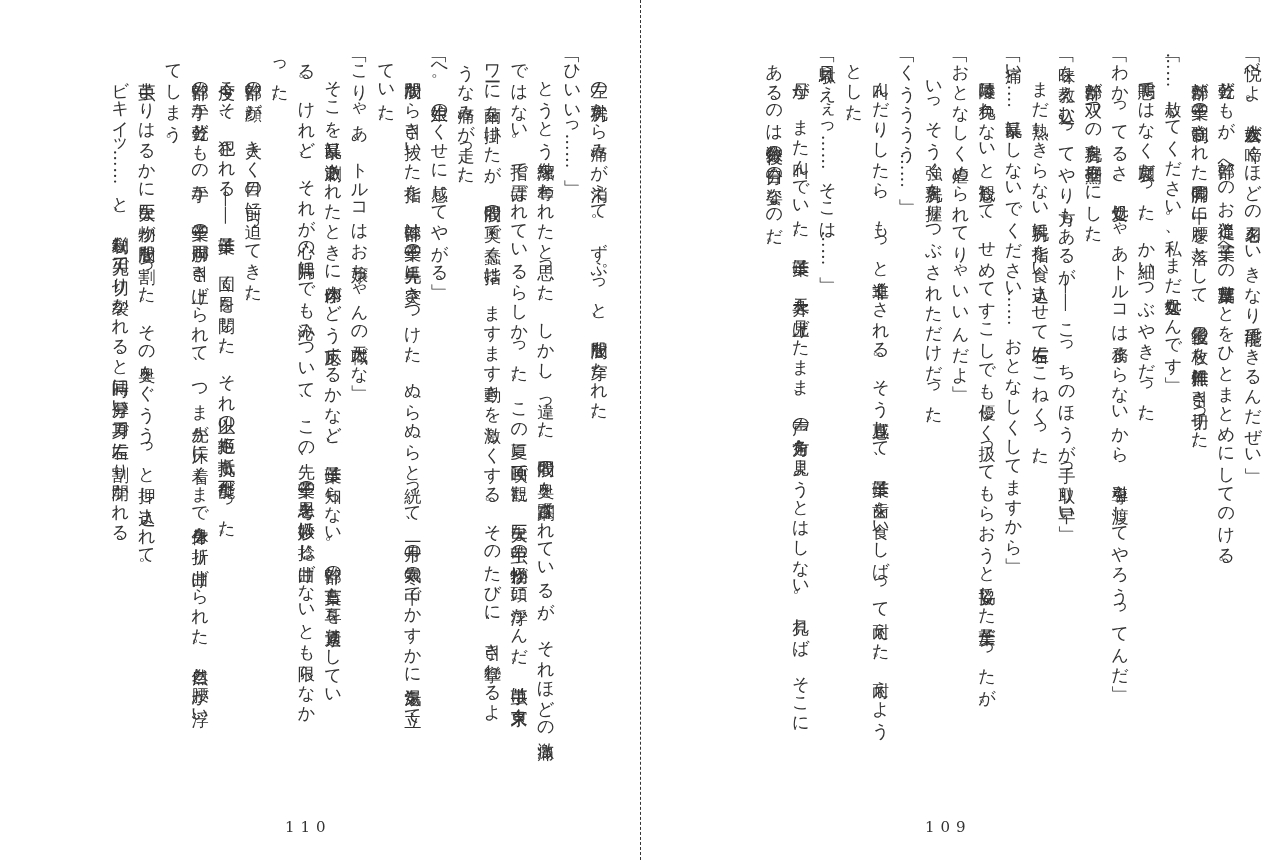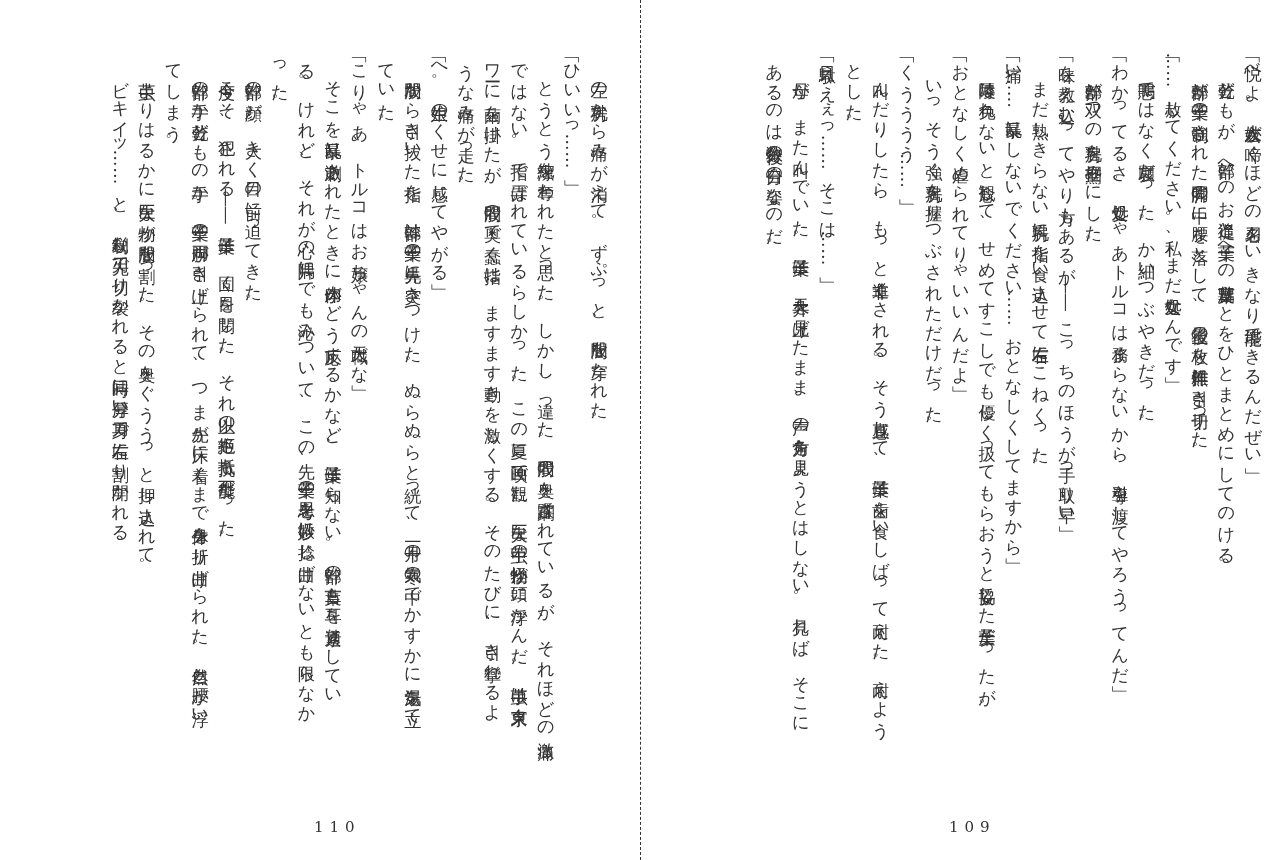--- a/index.html
+++ b/index.html
@@ -29,22 +29,22 @@
   .para { margin: 0; padding: 0; text-indent: 1em; }
   .para.quote { text-indent: 0; }
   .page-number {
     position: absolute;
     top: 818px;
     font-family: "DejaVu Serif", "Liberation Serif", serif;
     font-size: 15px;
     letter-spacing: 6px;
     color: #333333;
   }
-  .page-left .page-number { left: 314px; }
-  .page-right .page-number { left: 308px; }
+  .page-left .page-number { left: 285px; }
+  .page-right .page-number { left: 284px; }
 </style>
 </head>
 <body>
 
 <div class="spread">
 
   <div class="page page-left">
     <div class="text-block">
       <p class="para">左の乳房から痛みが消えて。ずぷっと、股間を穿たれた。</p>
       <p class="para quote">「ひいいっ……」</p>

